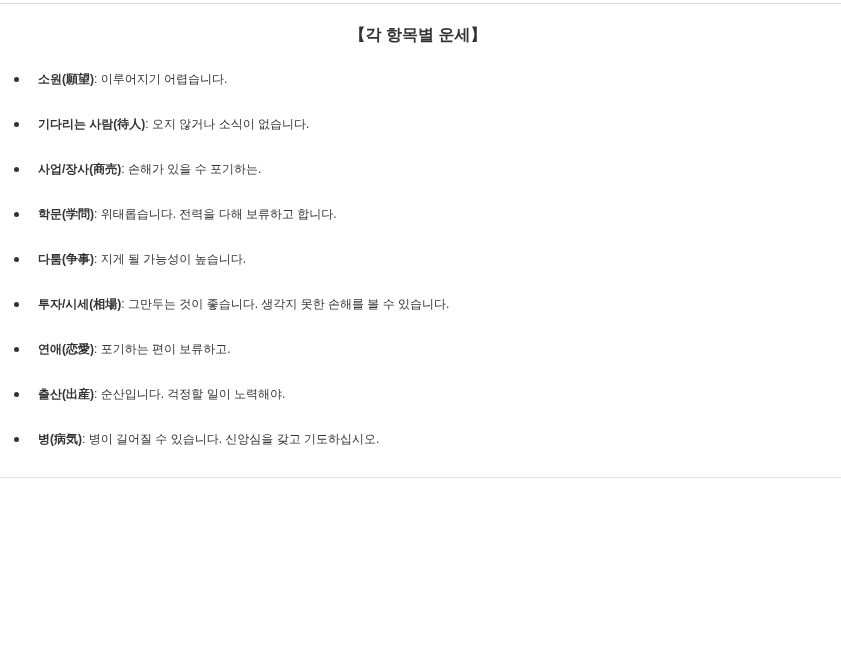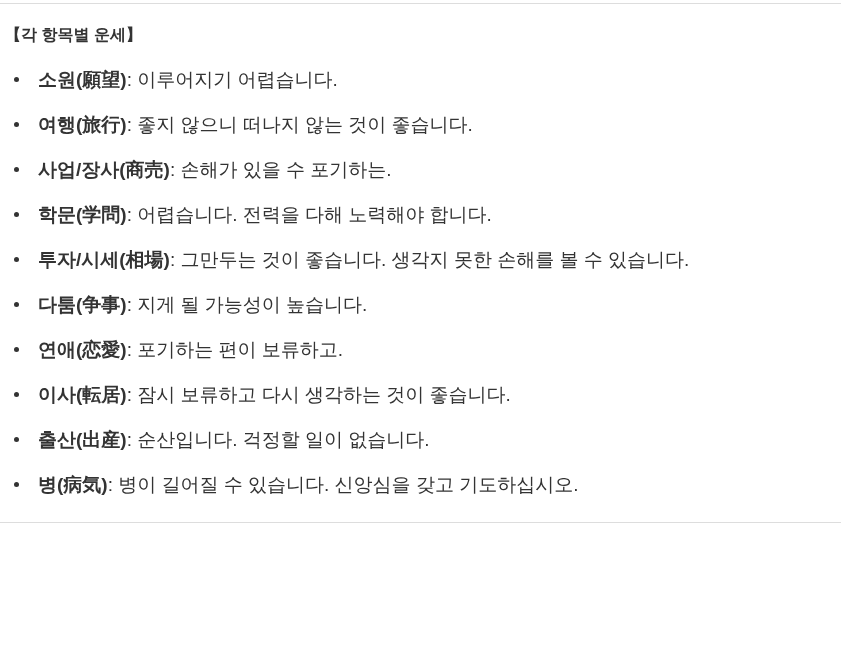--- a/index.html
+++ b/index.html
@@ -22,30 +22,31 @@
     padding: 21px 10px 28px 5px;
     box-sizing: border-box;
   }
   .section-heading {
     font-size: 16px;
     line-height: 19px;
     font-weight: 700;
     color: #333333;
     margin: 0;
     padding: 0;
+    text-align: center;
   }
   ul.fortune-list {
     list-style: none;
     margin: 0;
     padding: 0 0 0 33px;
   }
   ul.fortune-list li.item {
     position: relative;
     margin: 26px 0 0 0;
-    font-size: 19px;
+    font-size: 12px;
     line-height: 19px;
     color: #333333;
   }
   ul.fortune-list li.item .bullet {
     position: absolute;
     left: -24px;
     top: 7px;
     width: 5px;
     height: 5px;
     border-radius: 50%;
@@ -66,52 +67,49 @@
 <body>
 
 <div class="content-block">
   <h3 class="section-heading">【각 항목별 운세】</h3>
 
   <ul class="fortune-list">
   <li class="item">
     <span class="bullet"></span><strong class="label">소원(願望)</strong><span class="sep">: </span><span class="desc">이루어지기 어렵습니다.</span>
   </li>
 
+  <li class="item">
+    <span class="bullet"></span><strong class="label">기다리는 사람(待人)</strong><span class="sep">: </span><span class="desc">오지 않거나 소식이 없습니다.</span>
+  </li>
 
 
-  <li class="item">
-    <span class="bullet"></span><strong class="label">여행(旅行)</strong><span class="sep">: </span><span class="desc">좋지 않으니 떠나지 않는 것이 좋습니다.</span>
-  </li>
 
   <li class="item">
     <span class="bullet"></span><strong class="label">사업/장사(商売)</strong><span class="sep">: </span><span class="desc">손해가 있을 수 포기하는.</span>
   </li>
 
   <li class="item">
-    <span class="bullet"></span><strong class="label">학문(学問)</strong><span class="sep">: </span><span class="desc">어렵습니다. 전력을 다해 노력해야 합니다.</span>
+    <span class="bullet"></span><strong class="label">학문(学問)</strong><span class="sep">: </span><span class="desc">위태롭습니다. 전력을 다해 보류하고 합니다.</span>
+  </li>
+
+  <li class="item">
+    <span class="bullet"></span><strong class="label">다툼(争事)</strong><span class="sep">: </span><span class="desc">지게 될 가능성이 높습니다.</span>
   </li>
 
   <li class="item">
     <span class="bullet"></span><strong class="label">투자/시세(相場)</strong><span class="sep">: </span><span class="desc">그만두는 것이 좋습니다. 생각지 못한 손해를 볼 수 있습니다.</span>
   </li>
 
   <li class="item">
-    <span class="bullet"></span><strong class="label">다툼(争事)</strong><span class="sep">: </span><span class="desc">지게 될 가능성이 높습니다.</span>
-  </li>
-
-  <li class="item">
     <span class="bullet"></span><strong class="label">연애(恋愛)</strong><span class="sep">: </span><span class="desc">포기하는 편이 보류하고.</span>
   </li>
 
-  <li class="item">
-    <span class="bullet"></span><strong class="label">이사(転居)</strong><span class="sep">: </span><span class="desc">잠시 보류하고 다시 생각하는 것이 좋습니다.</span>
-  </li>
 
   <li class="item">
-    <span class="bullet"></span><strong class="label">출산(出産)</strong><span class="sep">: </span><span class="desc">순산입니다. 걱정할 일이 없습니다.</span>
+    <span class="bullet"></span><strong class="label">출산(出産)</strong><span class="sep">: </span><span class="desc">순산입니다. 걱정할 일이 노력해야.</span>
   </li>
 
   <li class="item">
     <span class="bullet"></span><strong class="label">병(病気)</strong><span class="sep">: </span><span class="desc">병이 길어질 수 있습니다. 신앙심을 갖고 기도하십시오.</span>
   </li>
 
 </ul>
 </div>
 
 </body></html>

